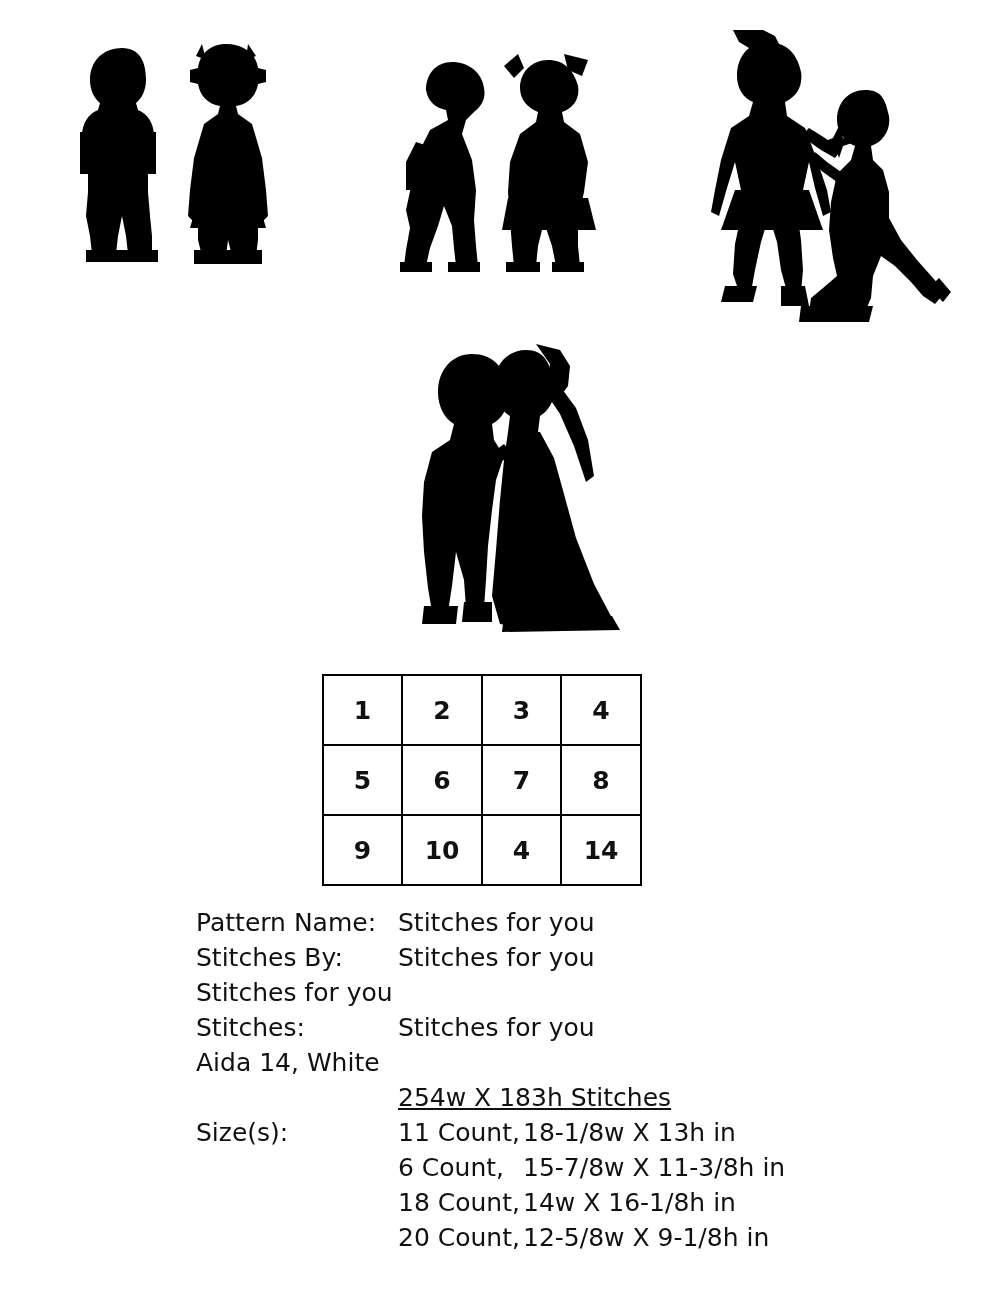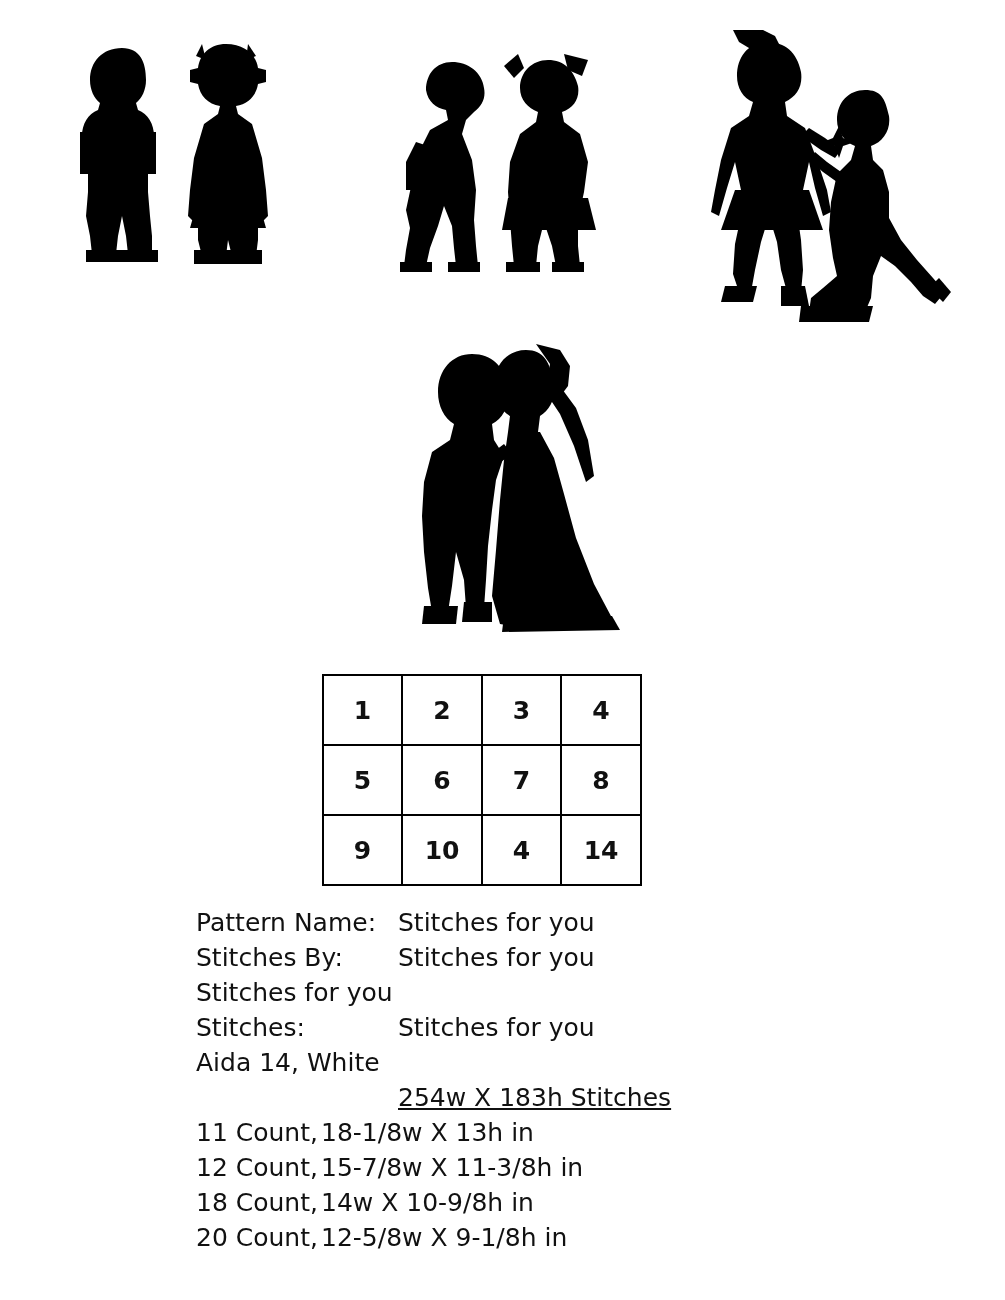--- a/index.html
+++ b/index.html
@@ -241,32 +241,33 @@
       <div class="info-value">Stitches for you</div>
     </div>
 
     <div class="info-row">
       <div class="info-value">Aida 14, White</div>
     </div>
 
     <div class="info-sub">254w X 183h Stitches</div>
 
     <div class="info-row">
+      <div class="info-label">Size(s):</div>
       <div class="info-value">
         <div class="size-row">
           <div class="size-count">11 Count,</div>
           <div class="size-dims">18-1/8w X 13h in</div>
         </div>
         <div class="size-row">
-          <div class="size-count">12 Count,</div>
+          <div class="size-count">6 Count,</div>
           <div class="size-dims">15-7/8w X 11-3/8h in</div>
         </div>
         <div class="size-row">
           <div class="size-count">18 Count,</div>
-          <div class="size-dims">14w X 10-9/8h in</div>
+          <div class="size-dims">14w X 16-1/8h in</div>
         </div>
         <div class="size-row">
           <div class="size-count">20 Count,</div>
           <div class="size-dims">12-5/8w X 9-1/8h in</div>
         </div>
       </div>
     </div>
 
   </div>
 

